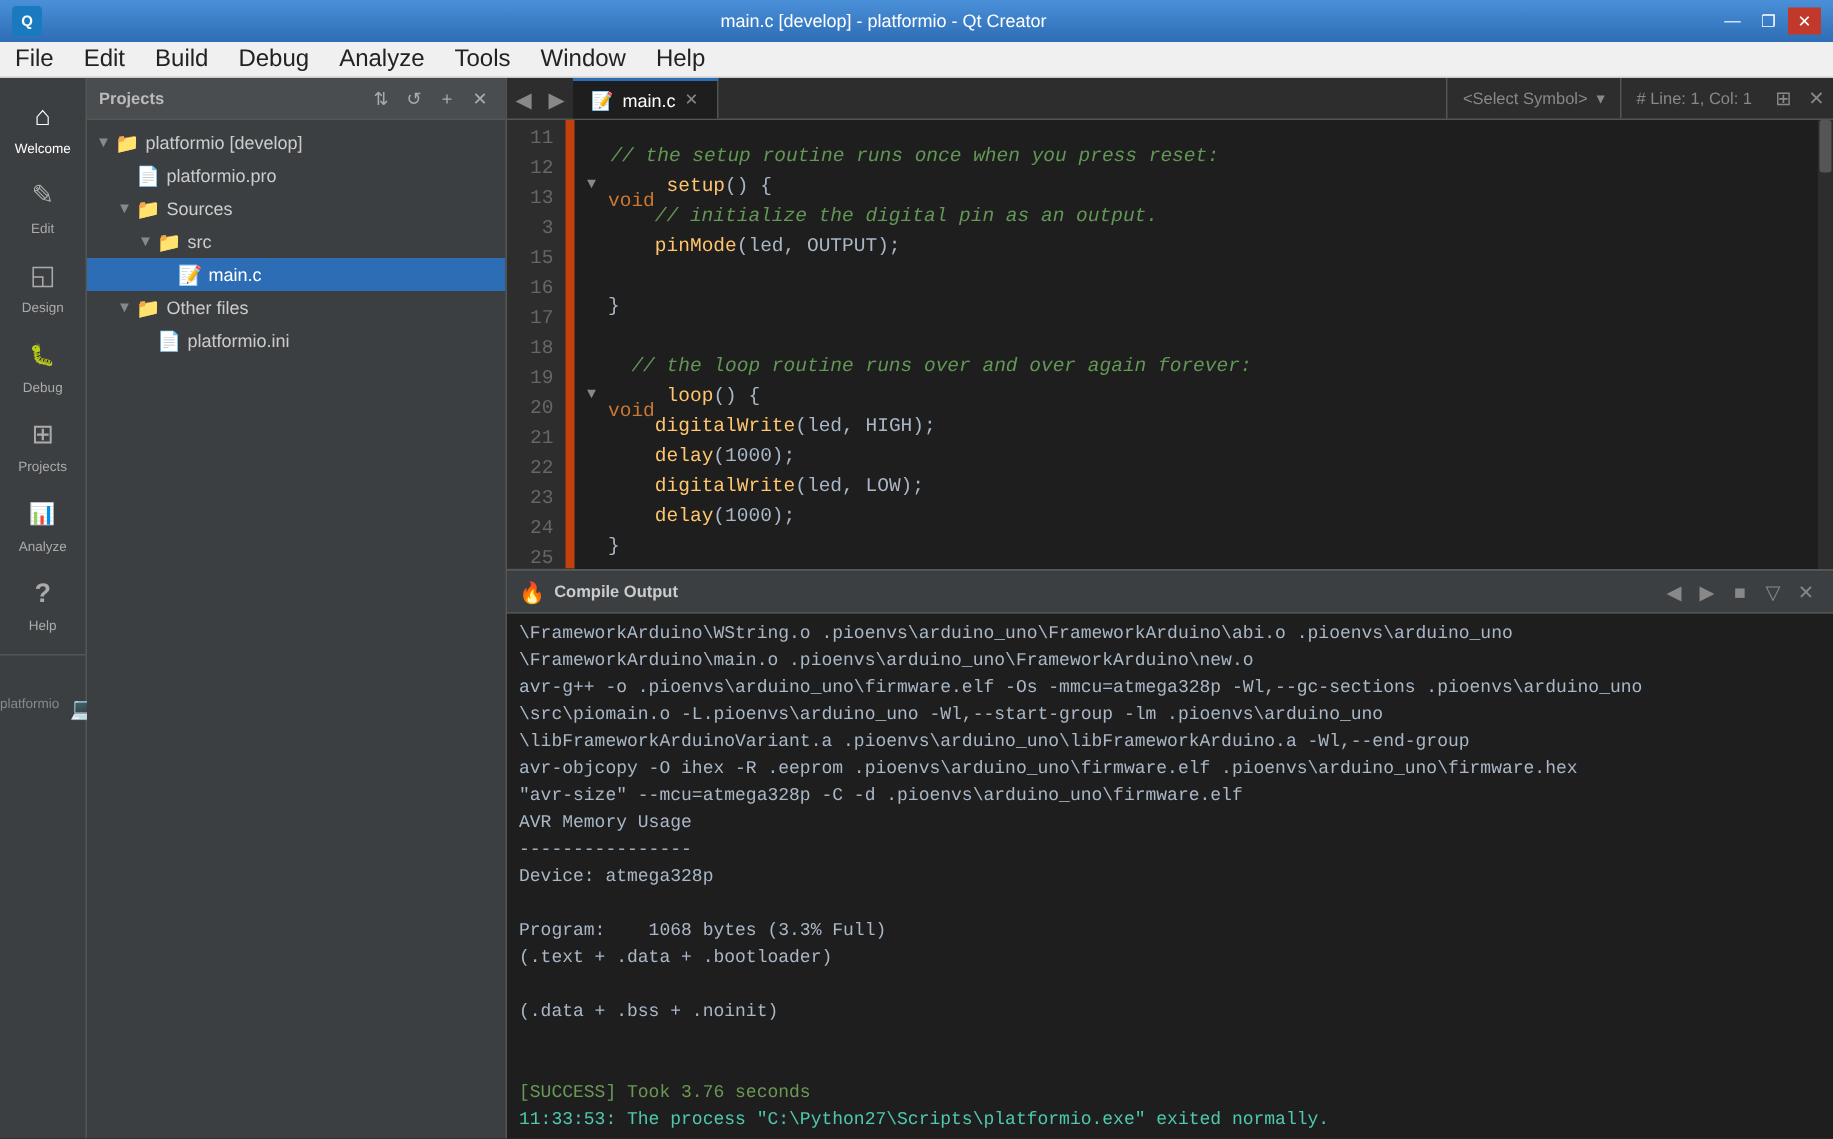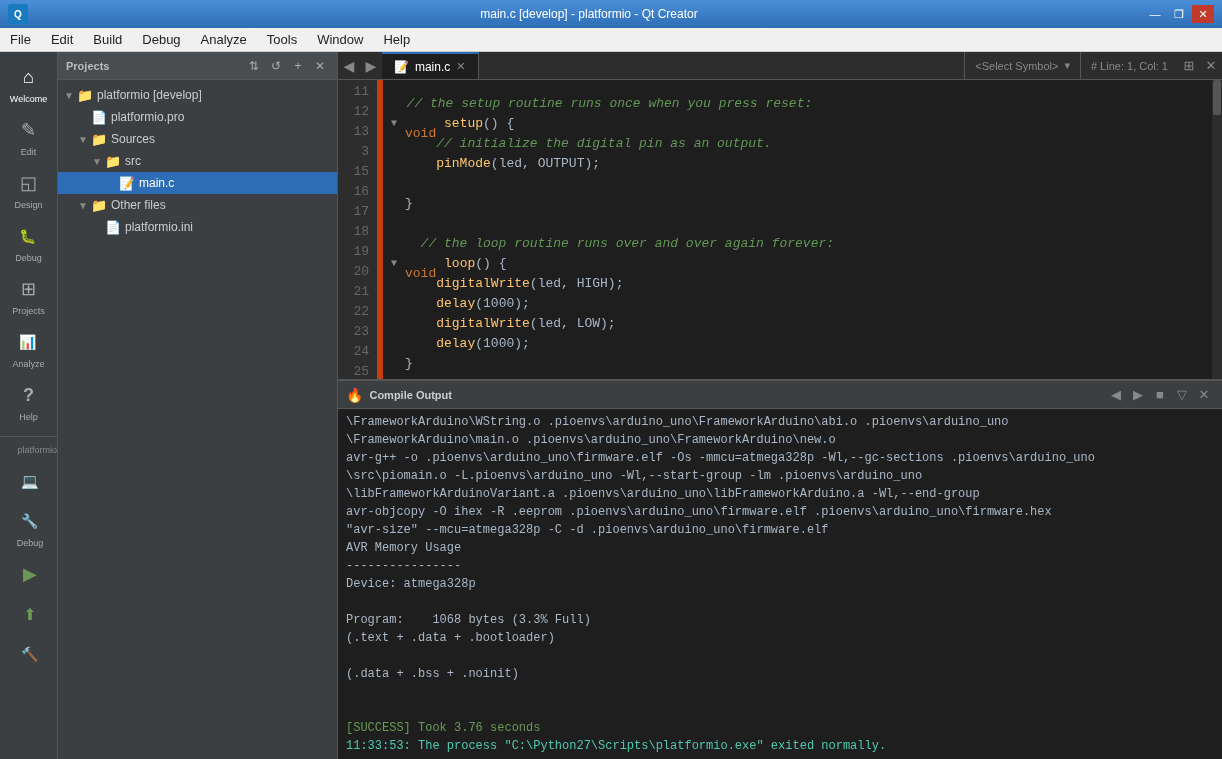--- a/index.html
+++ b/index.html
@@ -36,21 +36,21 @@
       align-items: center;
       border-bottom: 1px solid #ccc;
       color: #222;
     }
     .menu-item {
       padding: 2px 10px;
       height: 100%;
       display: flex;
       align-items: center;
       cursor: pointer;
-      font-size: 13px;
+      font-size: 16px;
     }
 
     
     .main-layout {
       display: flex;
       height: calc(759px - 28px - 24px);
     }
 
     
     .sidebar-icons {
@@ -78,22 +78,21 @@
       width: 28px; height: 28px;
       display: flex; align-items: center; justify-content: center;
       font-size: 18px;
     }
     .platformio-section {
       margin-top: 8px;
       padding-top: 8px;
       border-top: 1px solid #555;
       width: 100%;
       display: flex;
-      flex-direction: column;
-      align-items: flex-end;
+      align-items: center;
     }
 
     
     .projects-panel {
       width: 280px;
       background: #3c3f41;
       border-right: 1px solid #555;
       display: flex;
       flex-direction: column;
     }

